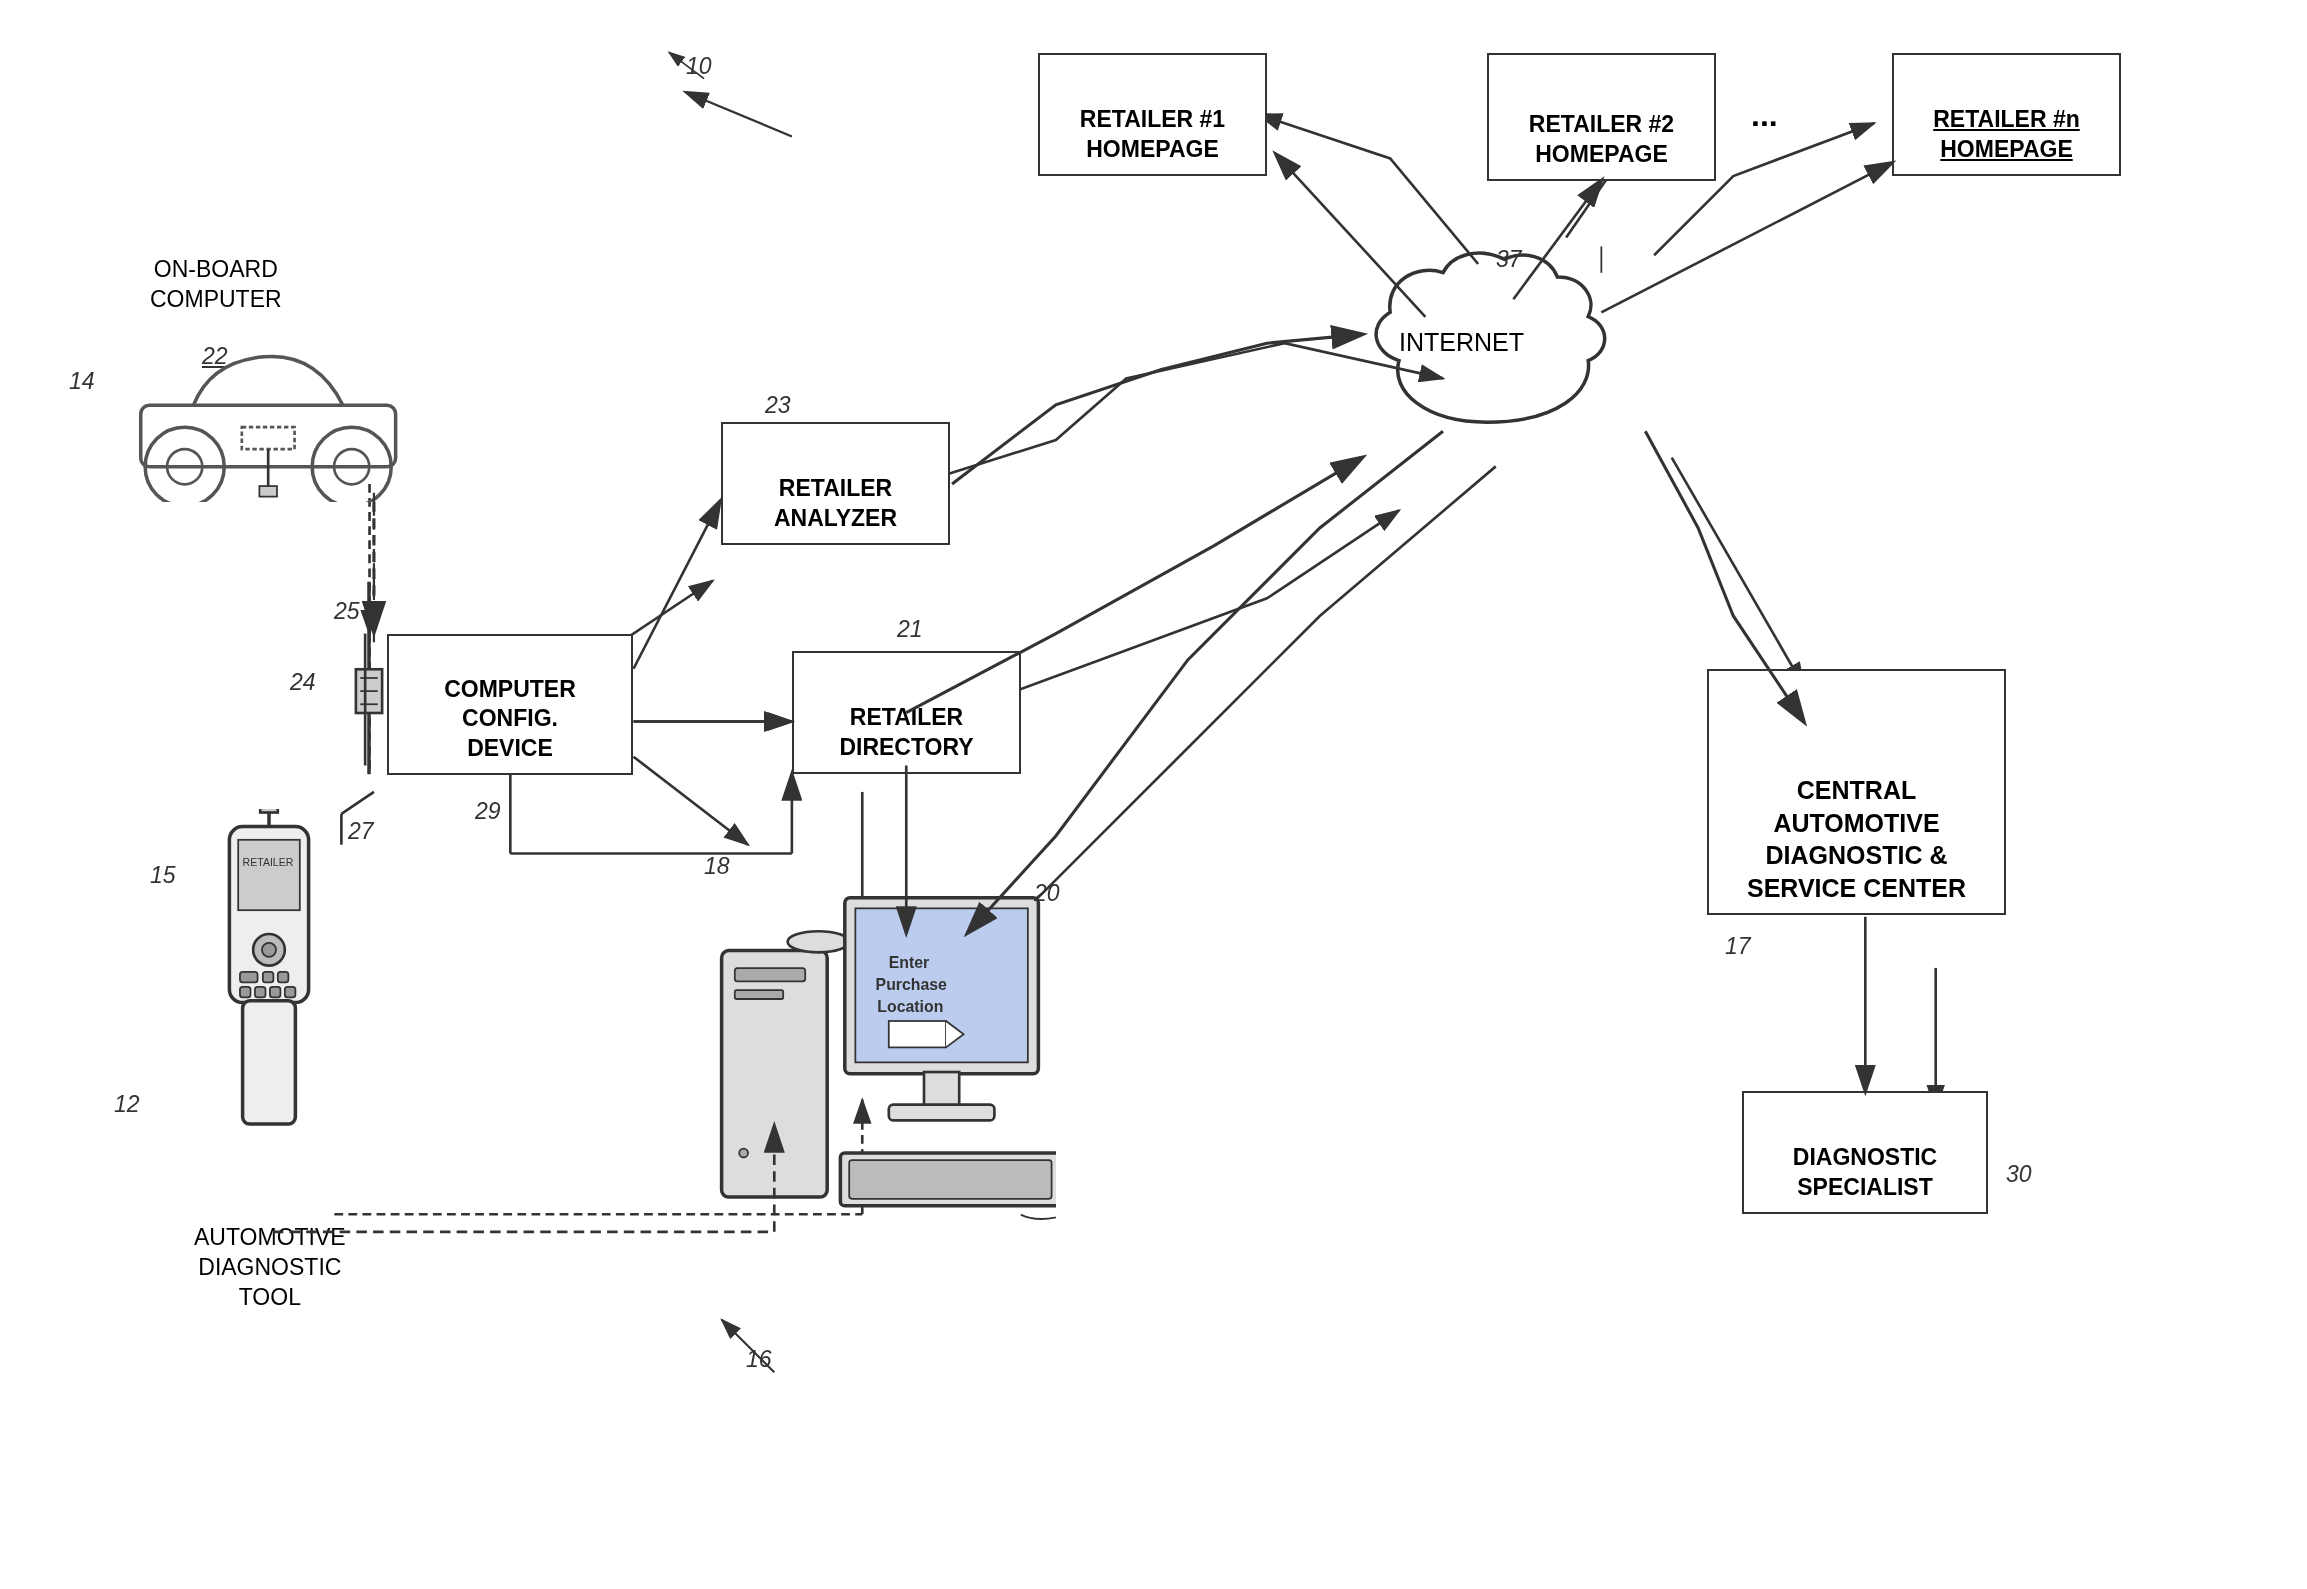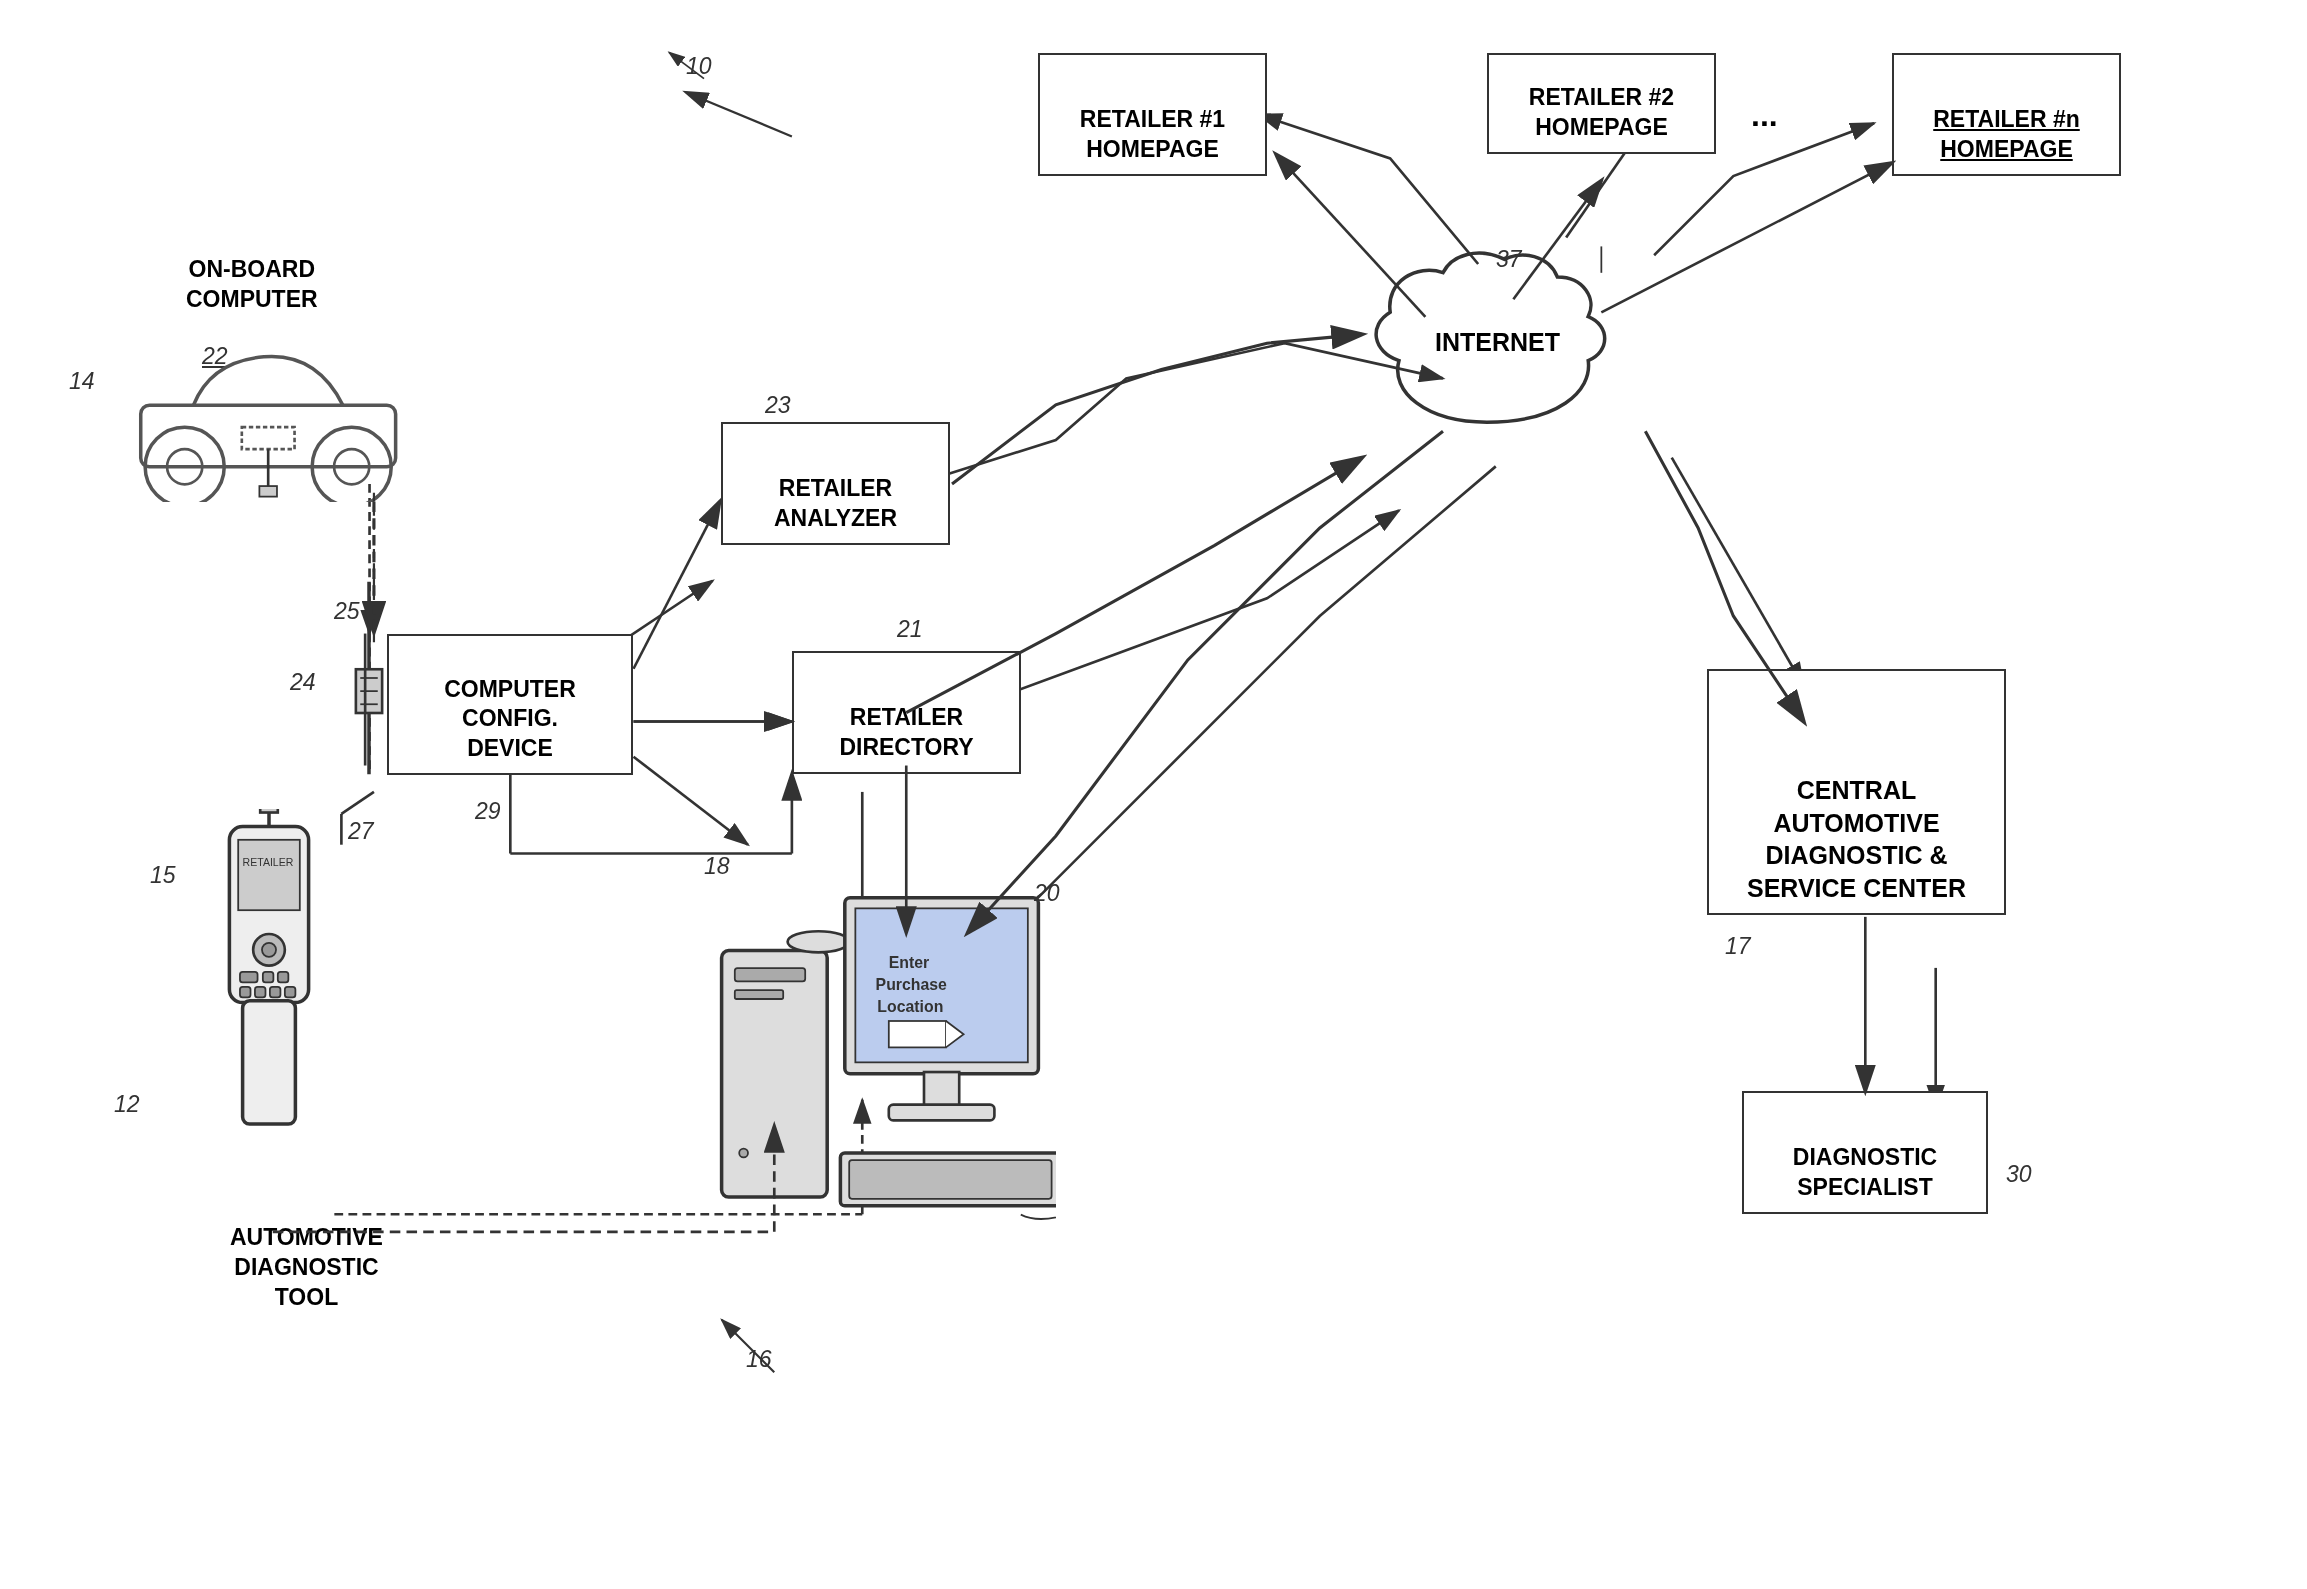--- a/index.html
+++ b/index.html
@@ -26,24 +26,23 @@
       text-align: center;
       font-size: 23px;
       font-weight: bold;
       line-height: 1.3;
       padding: 8.8px;
     }
     .label {
       position: absolute;
       text-align: center;
       font-size: 23px;
-      font-weight: bold;
+      font-weight: normal;
       line-height: 1.3;
       color: #000;
-      margin-left: 36px;
     }
     .ref-num {
       position: absolute;
       font-size: 23px;
       font-style: italic;
       color: #333;
     }
     svg.connections {
       position: absolute;
       top: 0; left: 0;
@@ -107,21 +106,21 @@
   <div class="ref-num" style="left:686px; top:53px;">10</div>
 
   <svg style="position:absolute;left:660px;top:48px;width:53px;height:35px;pointer-events:none;" viewBox="0 0 60 40" width="53" height="35">
     <line x1="50" y1="35" x2="10" y2="5" stroke="#333" stroke-width="2" marker-end="url(#arrow)"></line>
   </svg>
 
   <div class="box" style="left:1038px; top:53px; width:229px; height:123px;">
     <span>RETAILER #1<br>HOMEPAGE</span>
   </div>
 
-  <div class="box" style="left:1487px; top:53px; width:229px; height:101px;">
+  <div class="box" style="left:1487px; top:53px; width:229px; height:128px;">
     <span>RETAILER #2<br>HOMEPAGE</span>
   </div>
 
   <div style="position:absolute;left:1751px;top:97px;font-size:32px;font-weight:bold;">...</div>
 
   <div class="box" style="left:1892px; top:53px; width:229px; height:123px;text-decoration:underline;">
     <span>RETAILER #n<br>HOMEPAGE</span>
   </div>
 
   <div class="label" style="left:150px; top:255px;">ON-BOARD<br>COMPUTER</div>

